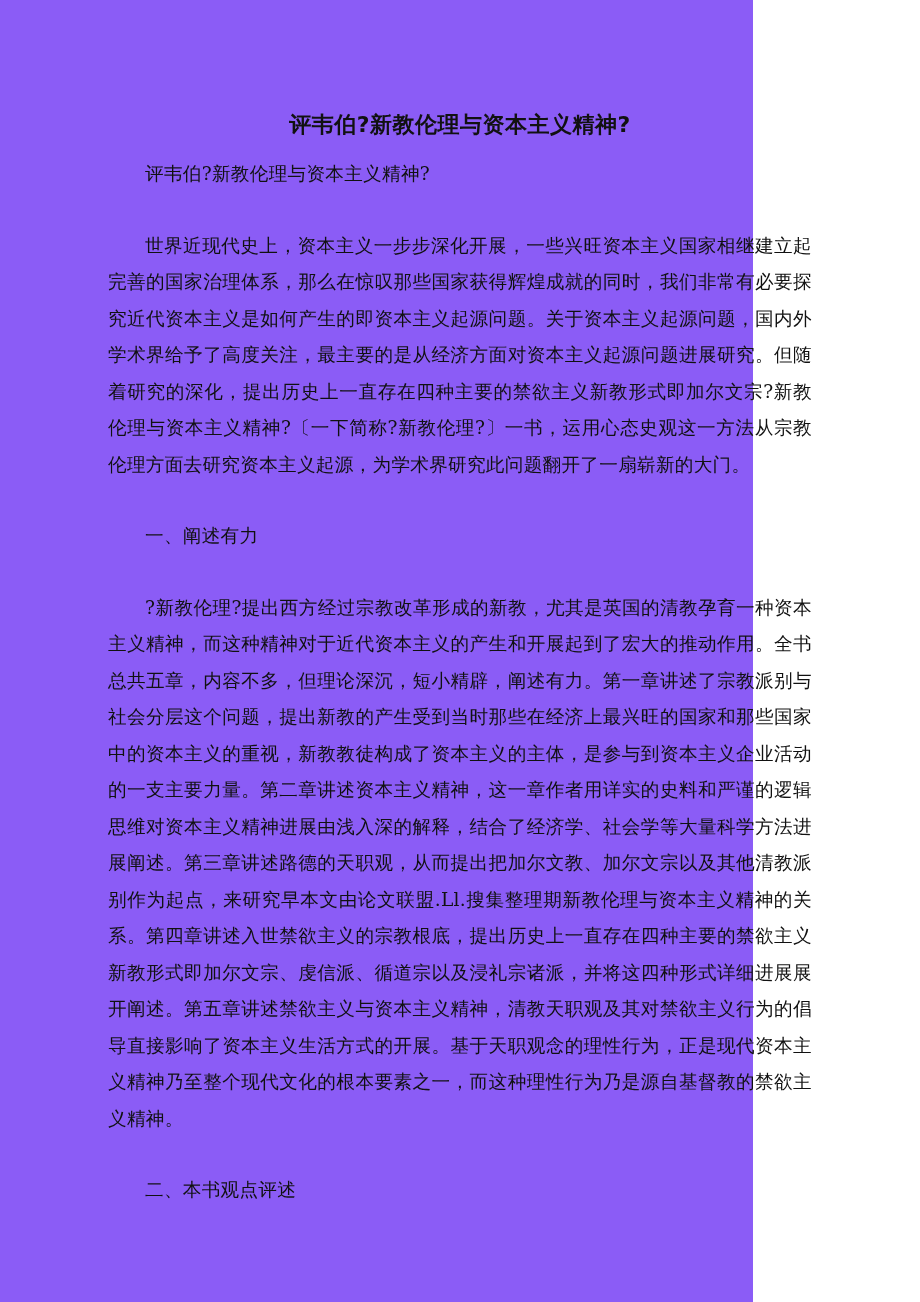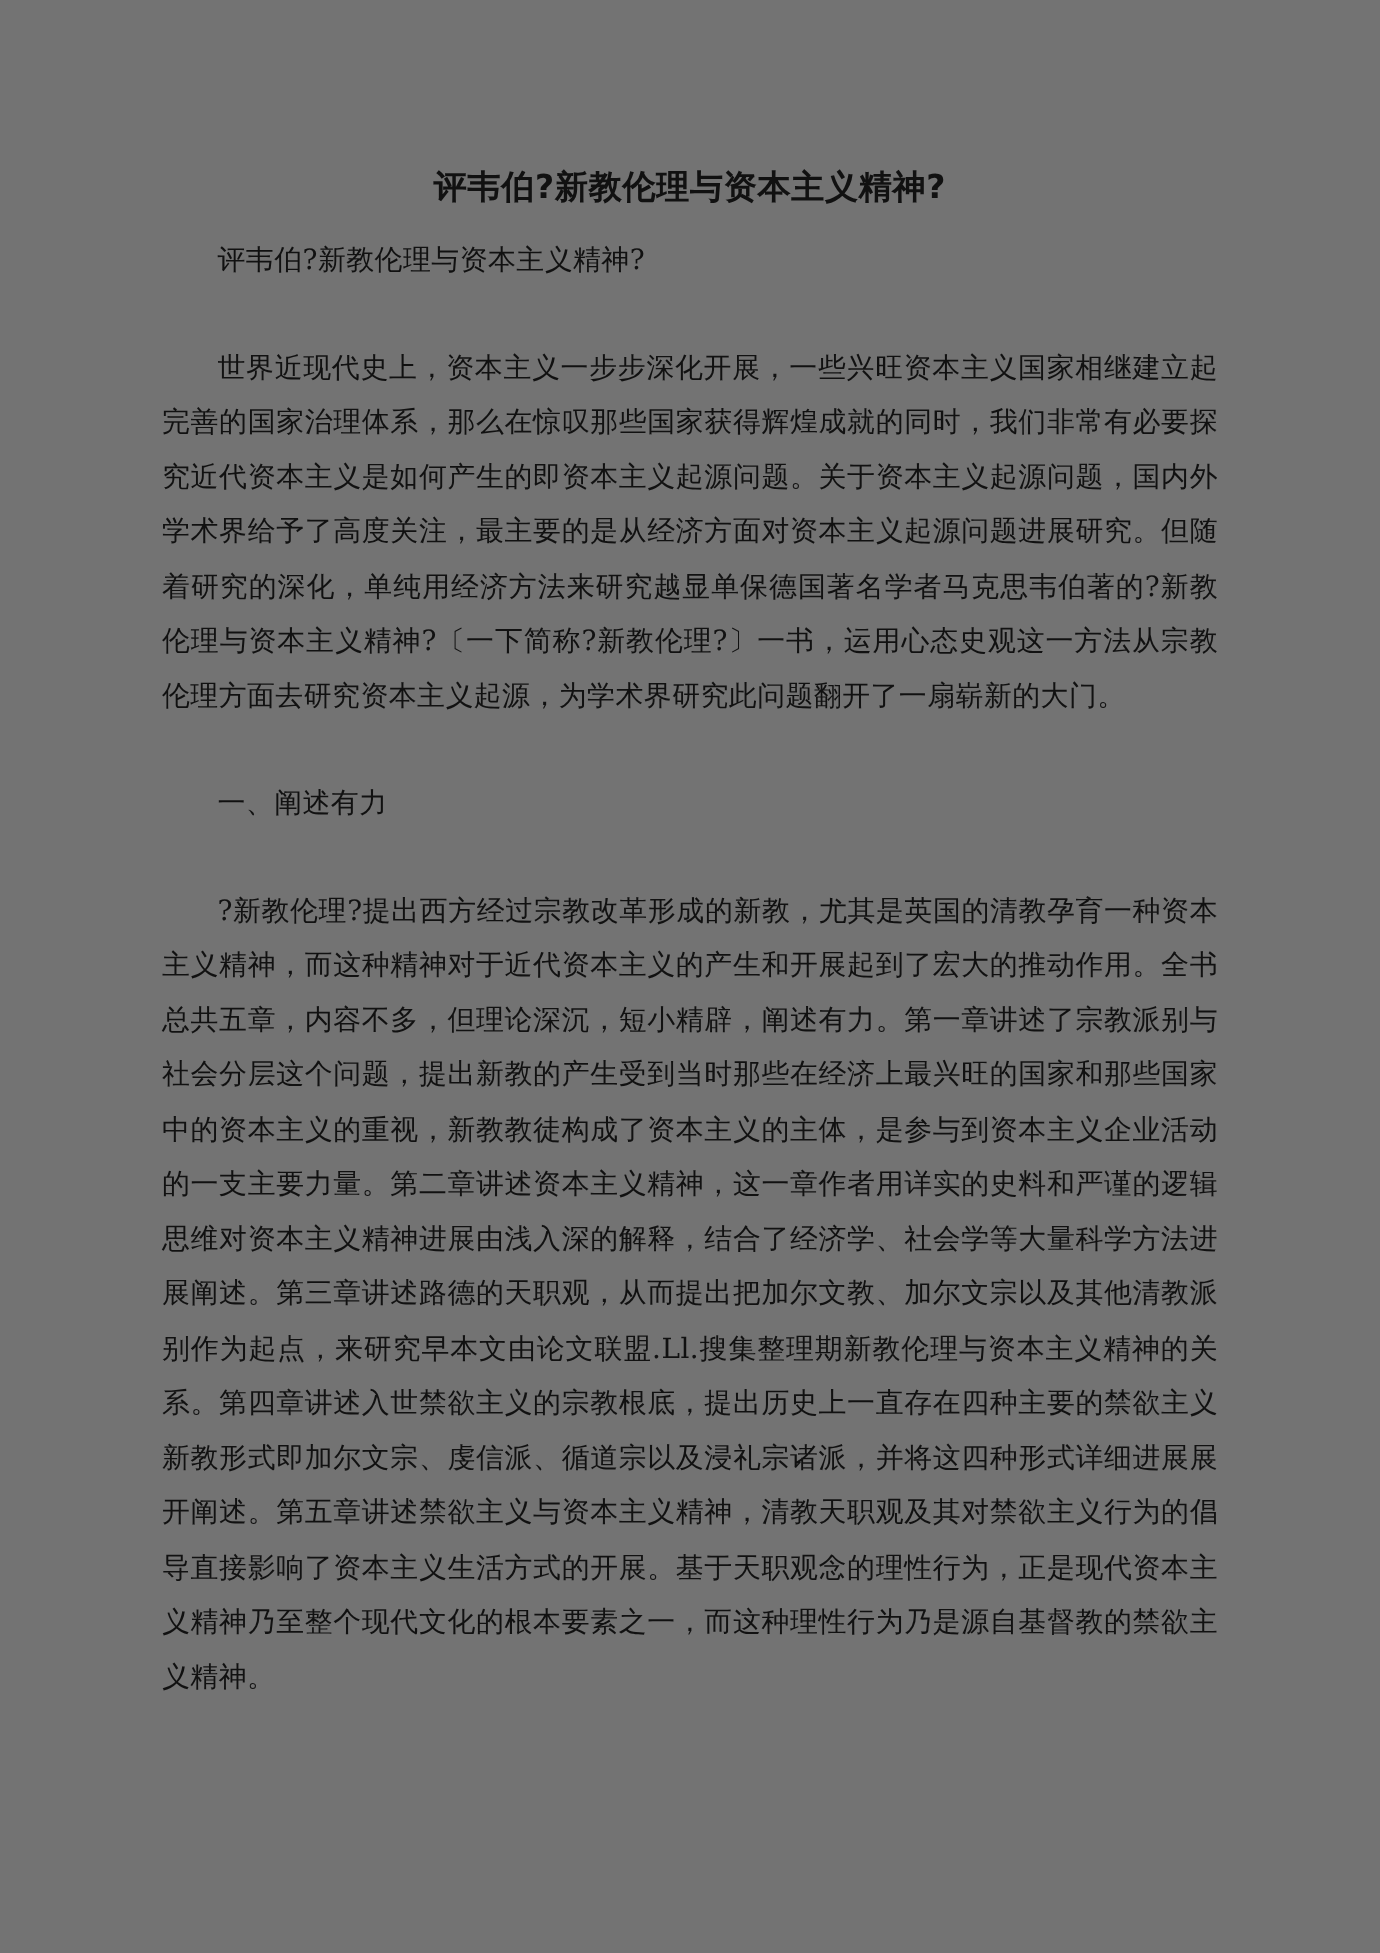--- a/index.html
+++ b/index.html
@@ -1,34 +1,35 @@
 <!DOCTYPE html>
 <html><head>
   <meta charset="utf-8">
   <style>
     html, body { margin: 0; padding: 0; background: #ffffff; }
     body { width: 920px; height: 1302px; position: relative; overflow: hidden;
            font-family: "DejaVu Serif", "Liberation Serif", serif; color: #111; }
-    .page { position: absolute; left: 0; top: 0; width: 920px; height: 1302px; background: #737373; }
+    .page { position: absolute; left: 0; top: 0; width: 753px; height: 1302px; background: #8b5cf6; }
     .title { position: absolute; top: 110px; left: 0; width: 920px; text-align: center;
              font-family: "DejaVu Sans", "Liberation Sans", sans-serif; font-weight: bold;
              font-size: 22px; letter-spacing: 0.5px; color: #111; }
     .content { position: absolute; left: 108px; top: 156px; width: 704px; }
     .p { margin: 0; font-size: 18.6px; line-height: 36.5px; text-align: justify;
          text-indent: 37px; letter-spacing: 0.3px; word-break: break-all; }
     .subtitle { margin: 0 0 35px 0; }
     .para1 { margin: 0 0 35px 0; }
     .h1 { margin: 0 0 35px 0; }
     .para2 { margin: 0 0 35px 0; }
     .h2 { margin: 0; }
   </style>
 </head>
 <body>
 
 <div class="page">
   <div class="title">评韦伯?新教伦理与资本主义精神?</div>
   <div class="content">
     <p class="p subtitle">评韦伯?新教伦理与资本主义精神?</p>
-    <p class="p para1">世界近现代史上，资本主义一步步深化开展，一些兴旺资本主义国家相继建立起完善的国家治理体系，那么在惊叹那些国家获得辉煌成就的同时，我们非常有必要探究近代资本主义是如何产生的即资本主义起源问题。关于资本主义起源问题，国内外学术界给予了高度关注，最主要的是从经济方面对资本主义起源问题进展研究。但随着研究的深化，单纯用经济方法来研究越显单保德国著名学者马克思韦伯著的?新教伦理与资本主义精神?〔一下简称?新教伦理?〕一书，运用心态史观这一方法从宗教伦理方面去研究资本主义起源，为学术界研究此问题翻开了一扇崭新的大门。</p>
+    <p class="p para1">世界近现代史上，资本主义一步步深化开展，一些兴旺资本主义国家相继建立起完善的国家治理体系，那么在惊叹那些国家获得辉煌成就的同时，我们非常有必要探究近代资本主义是如何产生的即资本主义起源问题。关于资本主义起源问题，国内外学术界给予了高度关注，最主要的是从经济方面对资本主义起源问题进展研究。但随着研究的深化，提出历史上一直存在四种主要的禁欲主义新教形式即加尔文宗?新教伦理与资本主义精神?〔一下简称?新教伦理?〕一书，运用心态史观这一方法从宗教伦理方面去研究资本主义起源，为学术界研究此问题翻开了一扇崭新的大门。</p>
     <p class="p h1">一、阐述有力</p>
     <p class="p para2">?新教伦理?提出西方经过宗教改革形成的新教，尤其是英国的清教孕育一种资本主义精神，而这种精神对于近代资本主义的产生和开展起到了宏大的推动作用。全书总共五章，内容不多，但理论深沉，短小精辟，阐述有力。第一章讲述了宗教派别与社会分层这个问题，提出新教的产生受到当时那些在经济上最兴旺的国家和那些国家中的资本主义的重视，新教教徒构成了资本主义的主体，是参与到资本主义企业活动的一支主要力量。第二章讲述资本主义精神，这一章作者用详实的史料和严谨的逻辑思维对资本主义精神进展由浅入深的解释，结合了经济学、社会学等大量科学方法进展阐述。第三章讲述路德的天职观，从而提出把加尔文教、加尔文宗以及其他清教派别作为起点，来研究早本文由论文联盟.Ll.搜集整理期新教伦理与资本主义精神的关系。第四章讲述入世禁欲主义的宗教根底，提出历史上一直存在四种主要的禁欲主义新教形式即加尔文宗、虔信派、循道宗以及浸礼宗诸派，并将这四种形式详细进展展开阐述。第五章讲述禁欲主义与资本主义精神，清教天职观及其对禁欲主义行为的倡导直接影响了资本主义生活方式的开展。基于天职观念的理性行为，正是现代资本主义精神乃至整个现代文化的根本要素之一，而这种理性行为乃是源自基督教的禁欲主义精神。</p>
+    <p class="p h2">二、本书观点评述</p>
   </div>
 </div>
 
 </body></html>

